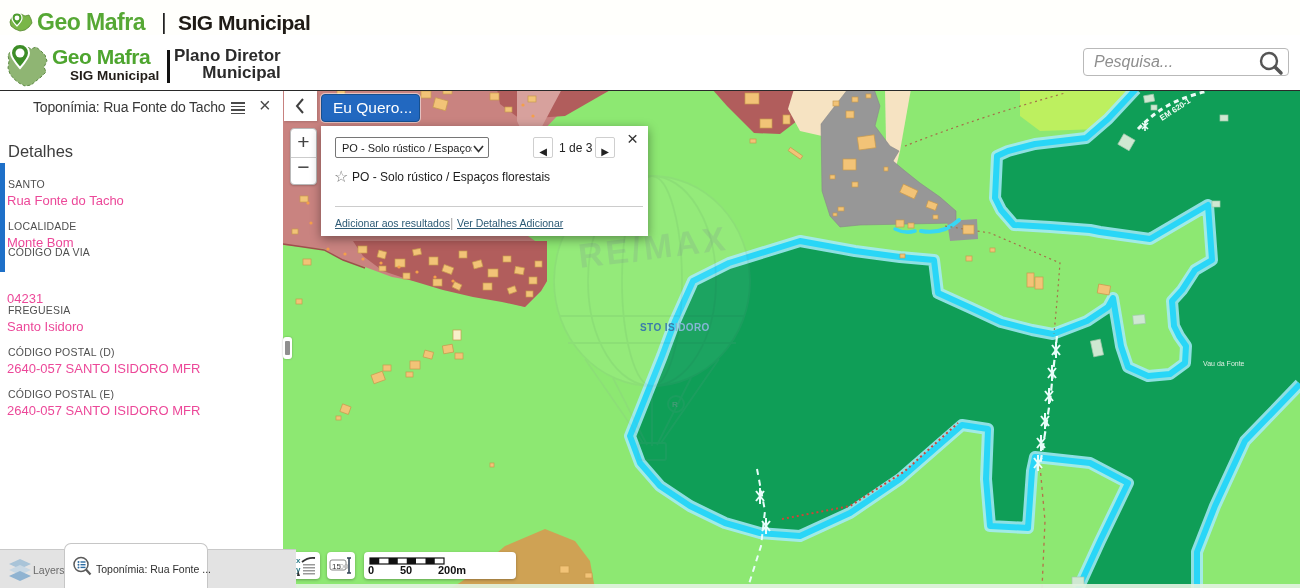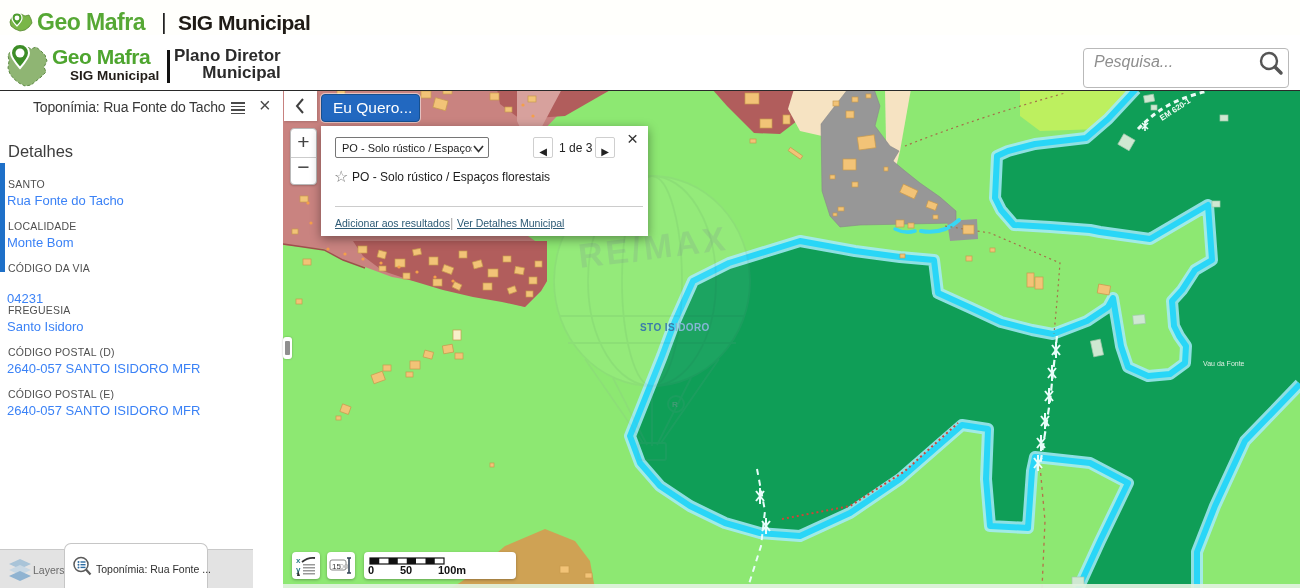--- a/index.html
+++ b/index.html
@@ -9,34 +9,34 @@
 #bar1 { position:absolute; top:0; left:0; width:1300px; height:35px; background:#fffffc; border-bottom:0; }
 #bar1line { position:absolute; top:7px; left:0; width:1300px; height:1px; background:#cfcfcf; }
 .logo1txt { position:absolute; top:9px; left:37px; font-size:23px; font-weight:bold; color:#56a834; letter-spacing:-0.5px; }
 .logo1sep { position:absolute; top:9px; left:161px; font-size:22px; font-weight:400; color:#222; }
 .logo1sig { position:absolute; top:11px; left:178px; font-size:21px; font-weight:bold; color:#1f1b16; letter-spacing:-0.5px; }
 #bar2 { position:absolute; top:35px; left:0; width:1300px; height:55px; background:#fff; }
 .logo2geo { position:absolute; top:10px; left:52px; font-size:21px; font-weight:bold; color:#4ea52f; letter-spacing:-0.5px; }
 .logo2sig { position:absolute; top:33px; left:70px; font-size:13.5px; font-weight:bold; color:#211c18; }
 .logo2bar { position:absolute; top:15px; left:167px; width:2.5px; height:33px; background:#111; }
 .logo2pd { position:absolute; top:12px; left:174px; font-size:17px; font-weight:bold; color:#2b2b2b; line-height:17px;text-align:right; }
-#search { position:absolute; top:13px; left:1083px; width:206px; height:40px; border:1px solid #b9b9b9; border-radius:4px; background:#fff; }
+#search { position:absolute; top:13px; left:1083px; width:206px; height:28px; border:1px solid #b9b9b9; border-radius:4px; background:#fff; }
 #search .ph { position:absolute; top:4px; left:10px; font-size:16px; font-style:italic; color:#8e8e8e; }
 #content { position:absolute; top:90px; left:0; width:1300px; height:498px; border-top:1px solid #2a2a2a; }
 #mapwrap { position:absolute; top:0; left:283px; width:1017px; height:498px; overflow:hidden; }
 #panel { position:absolute; top:0; left:0; width:283px; height:458px; background:#fff;padding-left:8px; }
 .phead { position:absolute; top:8px; left:33px; font-size:14px; letter-spacing:-0.2px; color:#383838; }
 .pham { position:absolute; top:11px; left:231px; width:14px; height:11px; }
 .pham div { height:1.5px; background:#4a4a4a; margin-bottom:2.1px; }
 .pclose { position:absolute; top:3px; left:259px; font-size:20px; font-weight:300; color:#4a4a4a; }
 .detalhes { position:absolute; top:51px; left:8px; font-size:16.5px; color:#3d3d3d; }
 .bluebar { position:absolute; top:72px; left:0; width:4.5px; height:109px; background:#1e70c8; }
 .flabel { position:absolute; left:8px; font-size:10.5px; color:#4f4f4f; letter-spacing:0.2px; }
-.fvalue { position:absolute; left:7px; font-size:13px; color:#3b82f6; }
-#tabs { position:absolute; top:458px; left:0; width:253px; height:40px; background:#e3e3e3; border-top:1px solid #c9c9c9; }
+.fvalue { position:absolute; left:7px; font-size:13px; color:#ec4899; }
+#tabs { position:absolute; top:458px; left:0; width:296px; height:40px; background:#e3e3e3; border-top:1px solid #c9c9c9; }
 #tabactive { position:absolute; top:-7px; left:64px; width:144px; height:47px; background:#fff; border:1px solid #c6c6c6; border-bottom:none; border-radius:7px 7px 0 0; }
 .tabtxt1 { position:absolute; top:14px; left:33px; font-size:10.5px; color:#6a6a6a; }
 .tabtxt2 { position:absolute; top:19px; left:31px; font-size:10.5px; color:#2f2f2f; white-space:nowrap; }
 .mbtn { position:absolute; background:#fff; border-radius:3px; box-shadow:0 1px 3px rgba(0,0,0,0.25); }
 #btnCollapse { left:284px; top:0px; width:33px; height:30px; border-radius:0; box-shadow:1px 1px 2px rgba(0,0,0,0.15); }
 #euquero { position:absolute; left:321px; top:3px; width:99px; height:28px; background:#2268c0; border:1px solid #17508f; border-radius:4px; box-shadow:0 0 0 1px rgba(255,255,255,0.5); }
 #euquero span { position:absolute; top:4px; left:11px; font-size:15.5px; color:#fff; }
 #zoomctl { position:absolute; left:290px; top:37px; width:27px; height:57px; background:#fff; border:1px solid #b9b9b9; border-radius:4px; box-shadow:0 1px 2px rgba(0,0,0,0.2); }
 #zoomctl .zline { position:absolute; top:28px; left:0; width:100%; height:1px; background:#ccc; }
 .zsym { position:absolute; left:0; width:100%; text-align:center; font-size:21px; color:#444; font-weight:400; }
@@ -261,21 +261,21 @@
           <div></div>
           <div></div>
         </div>
   <div class="pclose">×</div>
   <div class="detalhes">Detalhes</div>
   <div class="bluebar"></div>
   <div class="flabel" style="top:87px">SANTO</div>
   <div class="fvalue" style="top:102px">Rua Fonte do Tacho</div>
   <div class="flabel" style="top:129px">LOCALIDADE</div>
   <div class="fvalue" style="top:144px">Monte Bom</div>
-  <div class="flabel" style="top:171px">CÓDIGO DA VIA</div>
+  <div class="flabel" style="top:155px">CÓDIGO DA VIA</div>
   <div class="fvalue" style="top:200px">04231</div>
   <div class="flabel" style="top:213px">FREGUESIA</div>
   <div class="fvalue" style="top:228px">Santo Isidoro</div>
   <div class="flabel" style="top:255px">CÓDIGO POSTAL (D)</div>
   <div class="fvalue" style="top:270px">2640-057 SANTO ISIDORO MFR</div>
   <div class="flabel" style="top:297px">CÓDIGO POSTAL (E)</div>
   <div class="fvalue" style="top:312px">2640-057 SANTO ISIDORO MFR</div>
 </div>
 <div id="scrollthumb">
         <div></div>
@@ -300,21 +300,21 @@
         </div>
   <div class="pgbtn" style="left:212px"><span>◀</span></div>
   <div id="pgtxt">1 de 3</div>
   <div class="pgbtn" style="left:274px"><span>▶</span></div>
   <div id="pclose2">×</div>
   <div id="pstar">☆</div>
   <div id="ptext">PO - Solo rústico / Espaços florestais</div>
   <div id="psepline"></div>
   <a class="plink" style="left:14px">Adicionar aos resultados</a>
   <div id="plinksep">|</div>
-  <a class="plink" style="left:136px">Ver Detalhes Municipal</a>
+  <a class="plink" style="left:136px">Ver Detalhes Adicionar</a>
 </div>
 <div class="botbtn" style="left:292px">
   <svg width="28" height="27" viewBox="0 0 28 27">
     <text x="4" y="11" font-size="8" font-weight="bold" fill="#2e7d8a" font-family="Liberation Sans">x</text>
     <text x="4" y="20" font-size="8" font-weight="bold" fill="#2e7d8a" font-family="Liberation Sans">y</text>
     <path d="M10,10 Q16,5 23,6" fill="none" stroke="#333" stroke-width="1.8"></path>
     <g fill="#999">
             <rect x="11" y="12" width="12" height="1.5"></rect>
             <rect x="11" y="15" width="12" height="1.5"></rect>
             <rect x="11" y="18" width="12" height="1.5"></rect>
@@ -336,21 +336,21 @@
     <g>
       <rect x="6" y="6" width="74" height="6" fill="#fff" stroke="#111" stroke-width="1.2"></rect>
       <rect x="6" y="6" width="9.25" height="6" fill="#111"></rect>
       <rect x="24.5" y="6" width="9.25" height="6" fill="#111"></rect>
       <rect x="42.75" y="6" width="9.25" height="6" fill="#111"></rect>
       <rect x="61.5" y="6" width="9.25" height="6" fill="#111"></rect>
     </g>
   </svg>
   <span class="sclbl" style="left:4px">0</span>
   <span class="sclbl" style="left:36px">50</span>
-  <span class="sclbl" style="left:74px">100m</span>
+  <span class="sclbl" style="left:74px">200m</span>
 </div>
 <div id="tabs">
   <svg width="24" height="22" style="position:absolute;top:9px;left:8px" viewBox="0 0 24 22">
     <polygon points="12,0 23,5 12,10 1,5" fill="#a9c4d8"></polygon>
     <polygon points="12,6 23,11 12,16 1,11" fill="#c8d8e4"></polygon>
     <polygon points="12,12 23,17 12,22 1,17" fill="#8fb3d1"></polygon>
   </svg>
   <span class="tabtxt1">Layers</span>
   <div id="tabactive">
     <svg width="22" height="22" style="position:absolute;top:12px;left:7px" viewBox="0 0 22 22">

